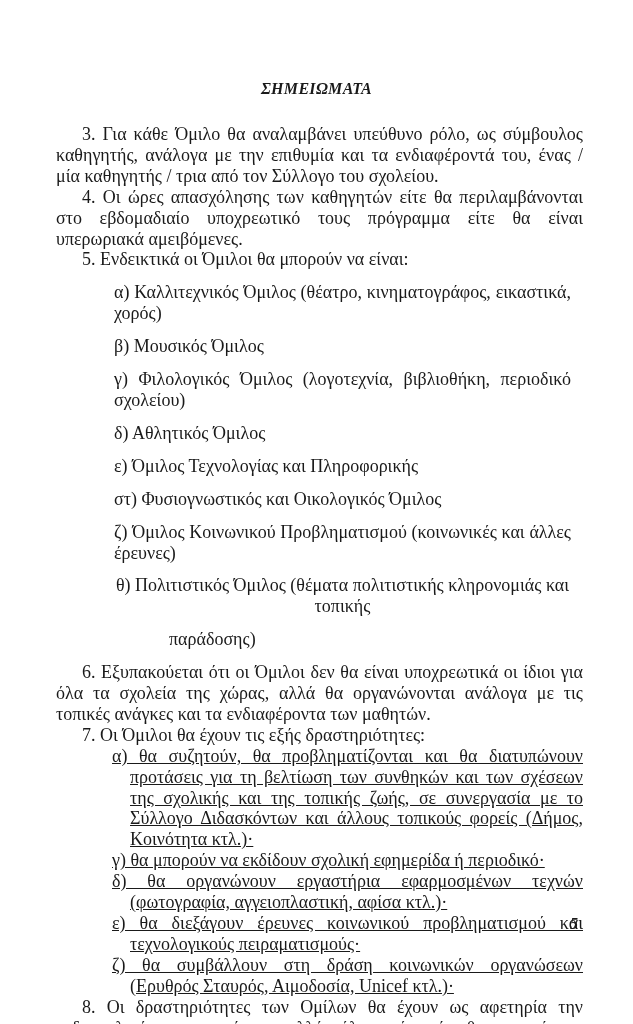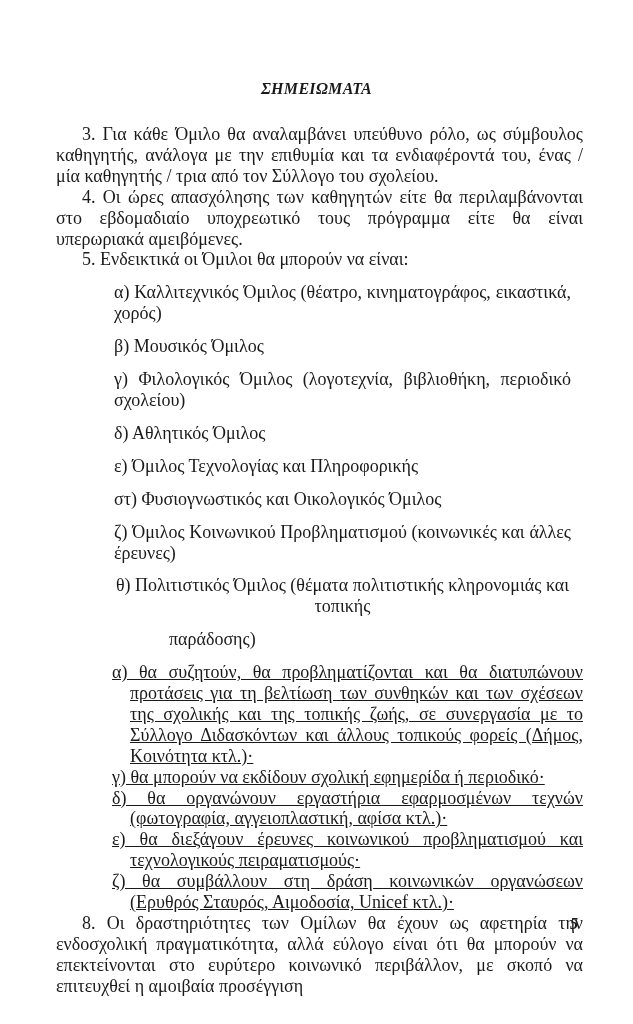--- a/index.html
+++ b/index.html
@@ -39,20 +39,22 @@
     <p class="p">5. Ενδεικτικά οι Όμιλοι θα μπορούν να είναι:</p>
     <p class="l1">α) Καλλιτεχνικός Όμιλος (θέατρο, κινηματογράφος, εικαστικά, χορός)</p>
     <p class="l1">β) Μουσικός Όμιλος</p>
     <p class="l1">γ) Φιλολογικός Όμιλος (λογοτεχνία, βιβλιοθήκη, περιοδικό σχολείου)</p>
     <p class="l1">δ) Αθλητικός Όμιλος</p>
     <p class="l1">ε) Όμιλος Τεχνολογίας και Πληροφορικής</p>
     <p class="l1">στ) Φυσιογνωστικός και Οικολογικός Όμιλος</p>
     <p class="l1">ζ) Όμιλος Κοινωνικού Προβληματισμού (κοινωνικές και άλλες έρευνες)</p>
     <p class="l1" style="text-align:center">θ) Πολιτιστικός Όμιλος (θέματα πολιτιστικής κληρονομιάς και τοπικής</p>
     <p class="l1" style="padding-left:101px">παράδοσης)</p>
+    <p class="p">6. Εξυπακούεται ότι οι Όμιλοι δεν θα είναι υποχρεωτικά οι ίδιοι για όλα τα σχολεία της χώρας, αλλά θα οργανώνονται ανάλογα με τις τοπικές ανάγκες και τα ενδιαφέροντα των μαθητών.</p>
+    <p class="p">7. Οι Όμιλοι θα έχουν τις εξής δραστηριότητες:</p>
     <p class="l2">α) θα συζητούν, θα προβληματίζονται και θα διατυπώνουν προτάσεις για τη βελτίωση των συνθηκών και των σχέσεων της σχολικής και της τοπικής ζωής, σε συνεργασία με το Σύλλογο Διδασκόντων και άλλους τοπικούς φορείς (Δήμος, Κοινότητα κτλ.)·</p>
     <p class="l2">γ) θα μπορούν να εκδίδουν σχολική εφημερίδα ή περιοδικό·</p>
     <p class="l2">δ) θα οργανώνουν εργαστήρια εφαρμοσμένων τεχνών (φωτογραφία, αγγειοπλαστική, αφίσα κτλ.)·</p>
     <p class="l2">ε) θα διεξάγουν έρευνες κοινωνικού προβληματισμού και τεχνολογικούς πειραματισμούς·</p>
     <p class="l2">ζ) θα συμβάλλουν στη δράση κοινωνικών οργανώσεων (Ερυθρός Σταυρός, Αιμοδοσία, Unicef κτλ.)·</p>
     <p class="p">8. Οι δραστηριότητες των Ομίλων θα έχουν ως αφετηρία την ενδοσχολική πραγματικότητα, αλλά εύλογο είναι ότι θα μπορούν να επεκτείνονται στο ευρύτερο κοινωνικό περιβάλλον, με σκοπό να επιτευχθεί η αμοιβαία προσέγγιση</p>
   </div>
 
   <div class="pagenum">5</div>
 </div>

